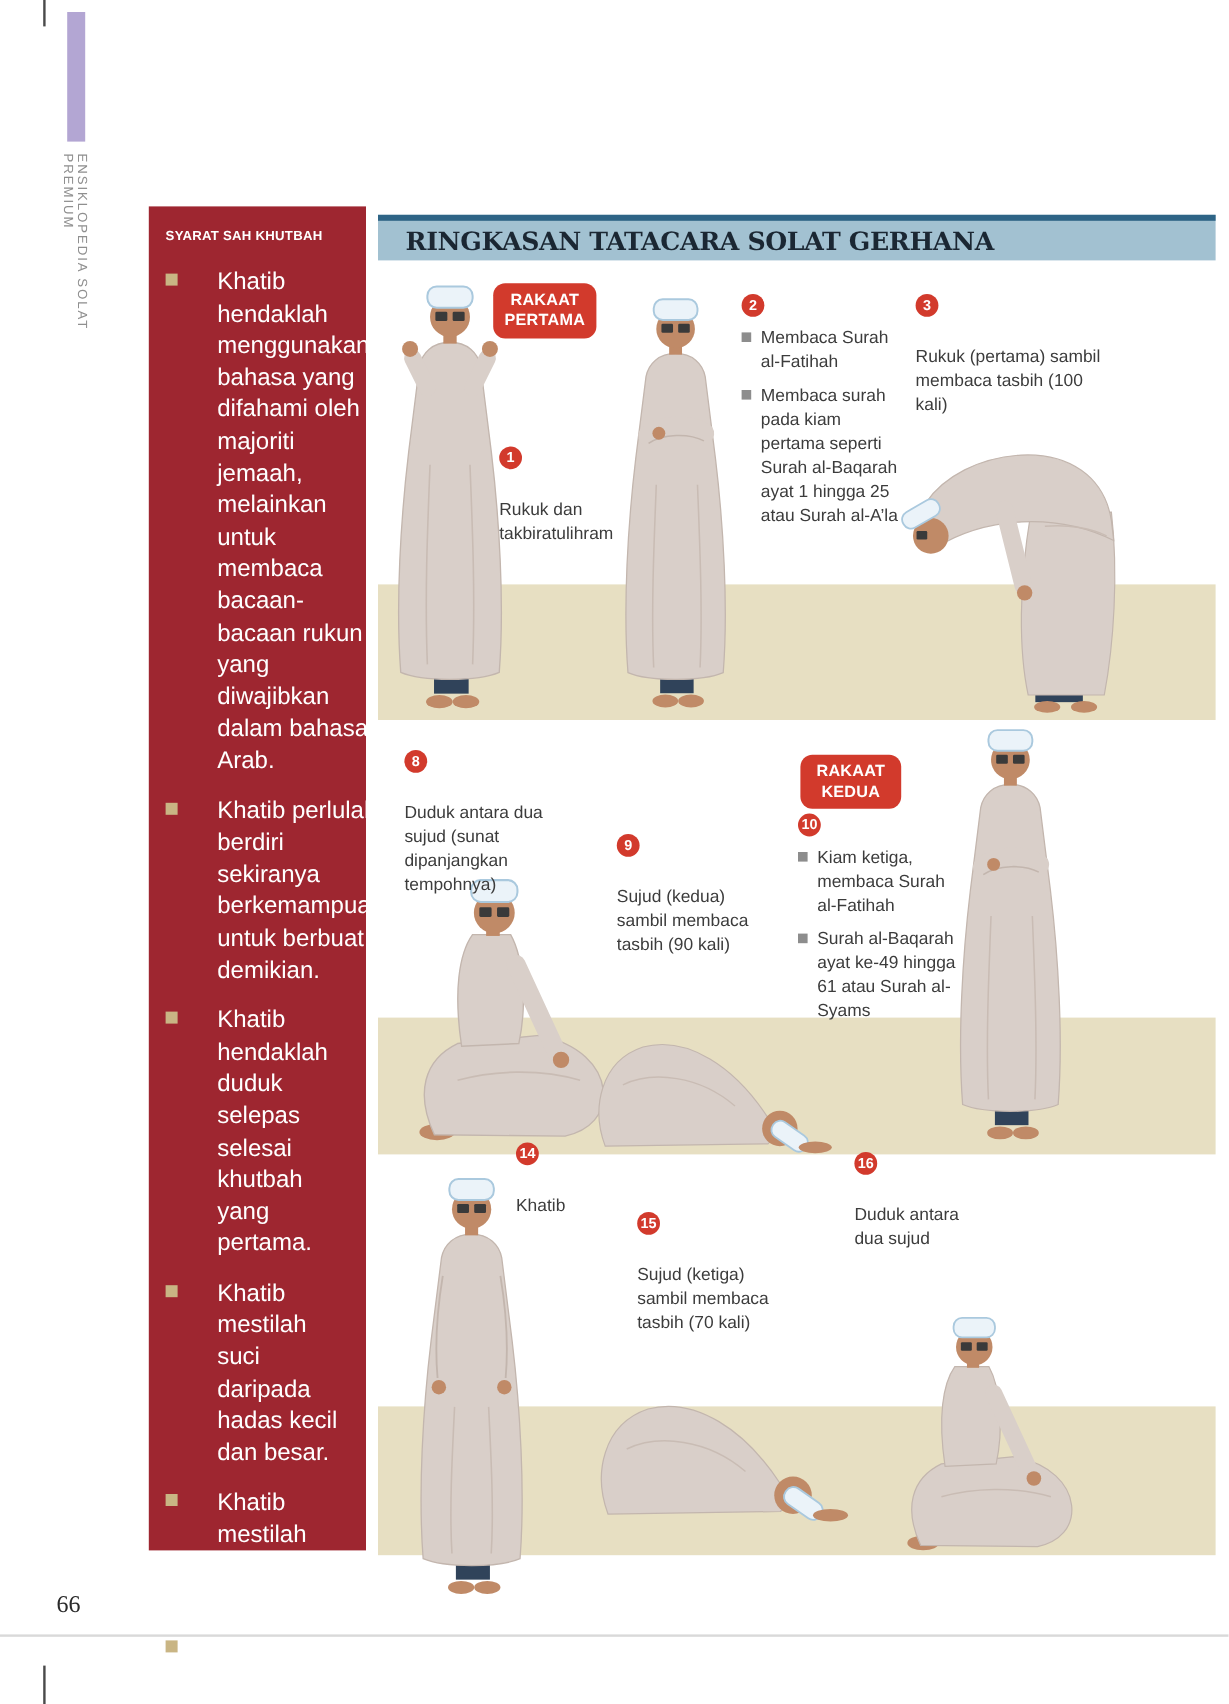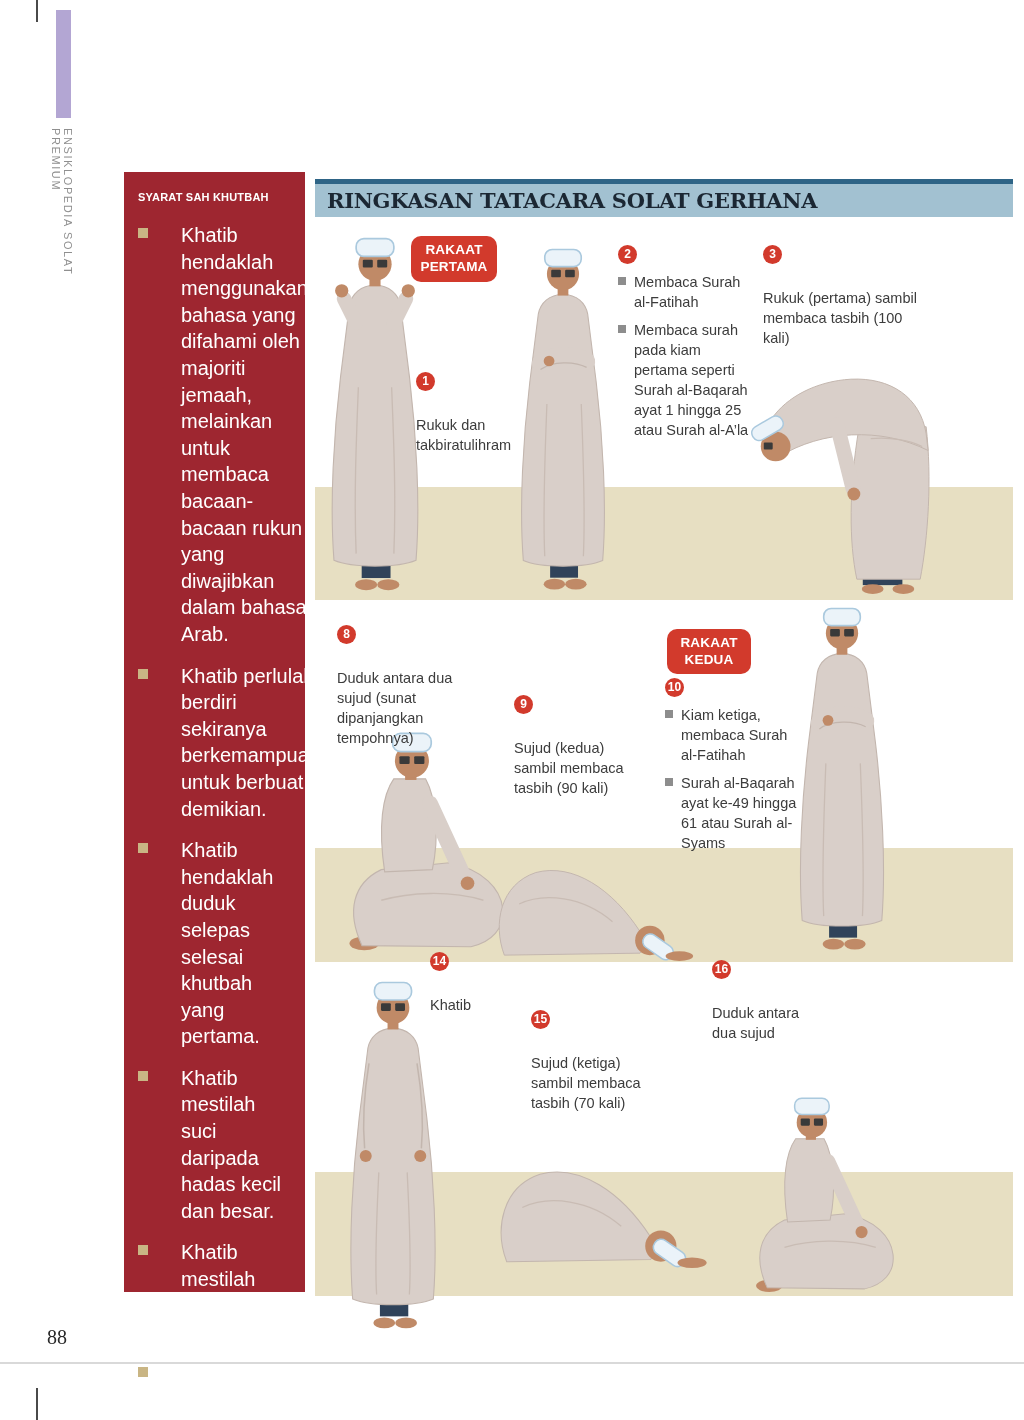--- a/index.html
+++ b/index.html
@@ -19,21 +19,21 @@
   .sidebar h2{font-family:"Liberation Sans",sans-serif;font-weight:bold;font-size:11px;
               line-height:1.28;margin:0 0 18px 0;letter-spacing:.2px;}
   .s-item{display:flex;margin-bottom:15px;font-family:Liberation Sans, sans-serif;
           font-size:20px;line-height:1.33;gap:21px;}
   .s-item .sqb{flex:0 0 10px;width:10px;height:10px;background:#c9b584;margin:6px 12px 0 0;}
 
   
   .main-header{position:absolute;left:315px;top:179px;width:698px;height:38px;
                background:#a2c1d1;border-top:5px solid #2e6486;box-sizing:border-box;}
   .main-header .t{font-family:"DejaVu Serif",serif;font-weight:bold;color:#1b2733;
-                  font-size:21px;line-height:33px;padding-left:12px;letter-spacing:-0.3px;}
+                  font-size:21px;line-height:33px;padding-left:23px;letter-spacing:-0.3px;}
 
   .band{position:absolute;left:315px;width:698px;background:#e7dfc2;z-index:0;}
 
   .badge{position:absolute;background:#d23a2c;border-radius:10px;color:#fff;z-index:3;
          font-weight:bold;font-size:13.5px;line-height:1.25;text-align:center;
          display:flex;flex-direction:column;justify-content:center;letter-spacing:.2px;}
 
   .step{position:absolute;z-index:3;}
   .step-num{width:19px;height:19px;border-radius:50%;background:#d23a2c;color:#fff;
             font-size:12px;font-weight:bold;text-align:center;line-height:19px;margin-bottom:4px;}
@@ -283,16 +283,16 @@
   <div class="step" style="left:531px;top:1010px;width:128px">
     <div class="step-num">15</div>
     <div class="step-text">Sujud (ketiga) sambil membaca tasbih (70 kali)</div>
   </div>
 
   <div class="step" style="left:712px;top:960px;width:90px">
     <div class="step-num">16</div>
     <div class="step-text">Duduk antara dua sujud</div>
   </div>
 
-  <div class="pagenum">88</div>
+  <div class="pagenum">66</div>
   <div class="bottom-rule"></div>
 
 </div>
 
 </body></html>

